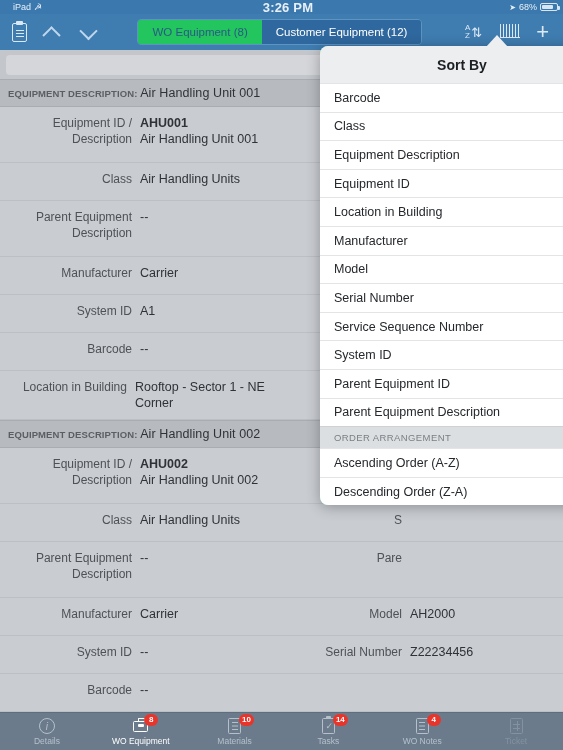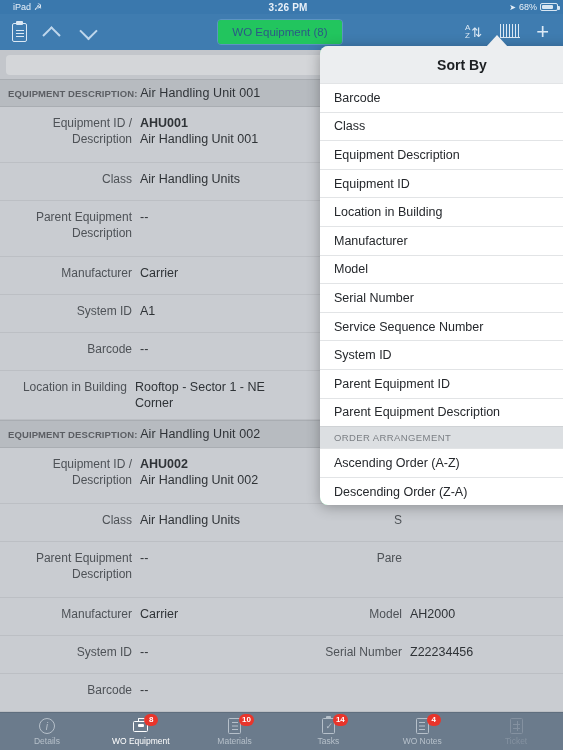--- a/index.html
+++ b/index.html
@@ -13,21 +13,21 @@
 
   
   .statusbar {
     height: 14px; background: #3a78ad; color: #e8f0f8;
     display: flex; align-items: center; font-size: 9px;
     padding: 0 5px; position: relative;
   }
   .sb-left { display: flex; align-items: center; gap: 3px; padding-left: 8px; }
   .sb-center {
     position: absolute; left: 13px; right: 0; text-align: center;
-    font-size: 10px; font-weight: bold; letter-spacing: .2px;
+    font-size: 13px; font-weight: bold; letter-spacing: .2px;
   }
   .sb-right {
     margin-left: auto; display: flex; align-items: center; gap: 3px;
     position: relative; z-index: 2;
   }
   .wifi-ico { font-size: 9px; line-height: 1; }
   .loc-ico { font-size: 8px; transform: rotate(0deg); }
   .batt {
     width: 18px; height: 8px; border: 1px solid #d8e6f2; border-radius: 2px;
     position: relative; display: inline-block;
@@ -253,20 +253,21 @@
     </div>
   </div>
 
   <div class="navbar">
     <div class="clipboard"></div>
     <div class="chev up"></div>
     <div class="chev down"></div>
 
     <div class="segmented">
       <div class="seg off">WO Equipment (8)</div>
+      <div class="seg on">Customer Equipment (12)</div>
     </div>
 
     <div class="sort-ico">
       <span class="sort-az">
         <span>A</span><br>
         <span>Z</span>
       </span>
       <span class="sort-arrows">⇅</span>
     </div>
     <div class="barcode"></div>

